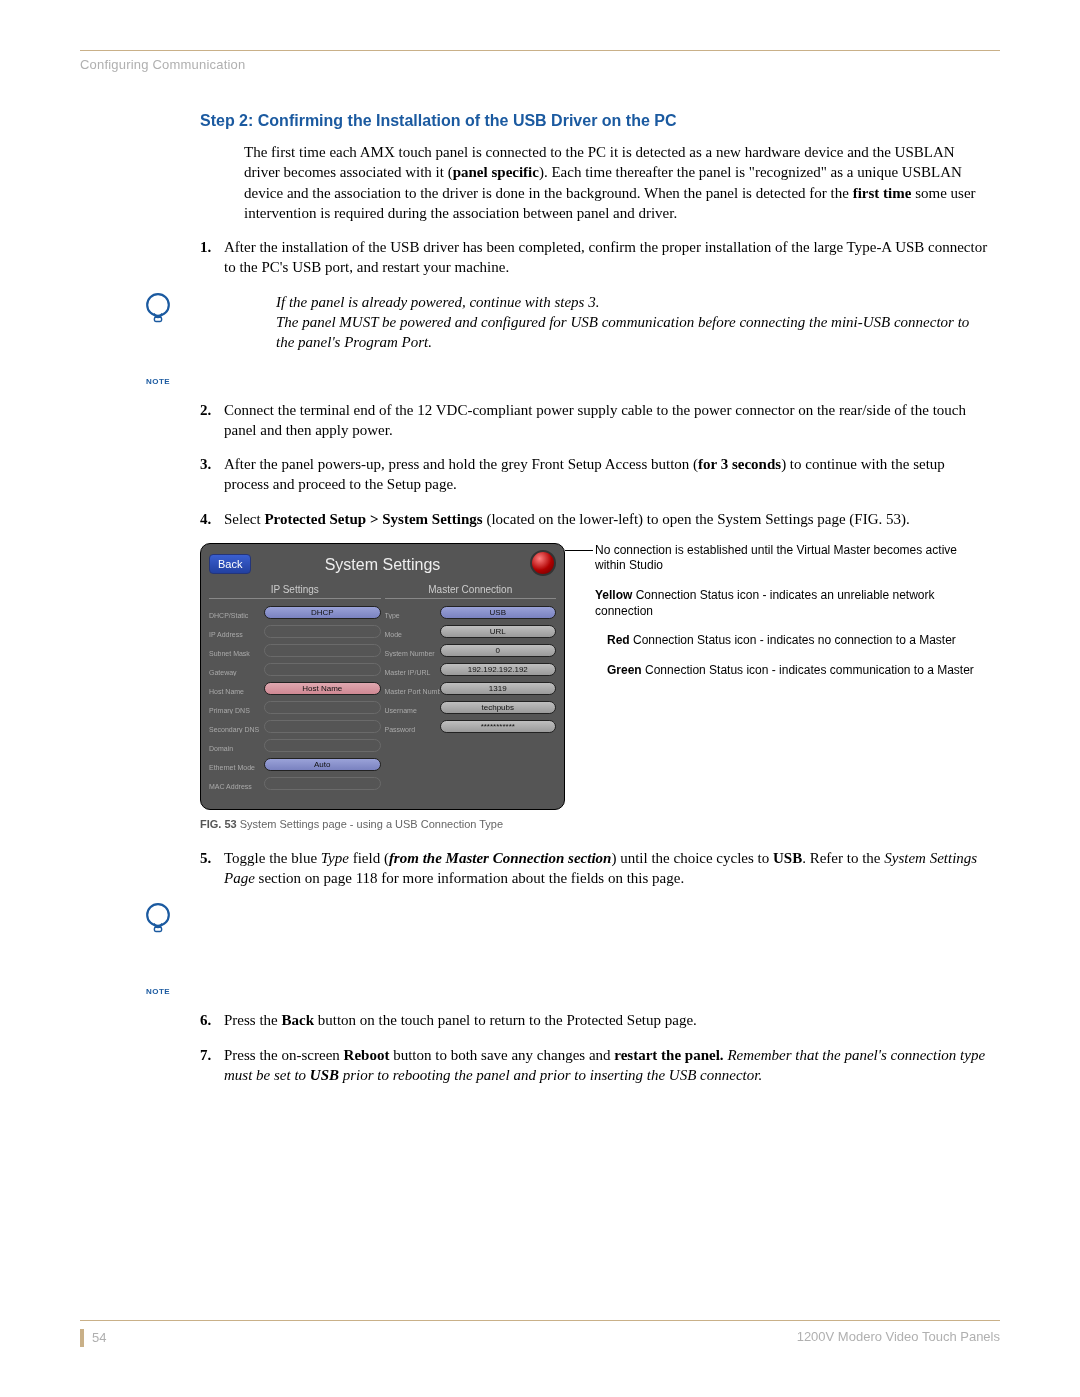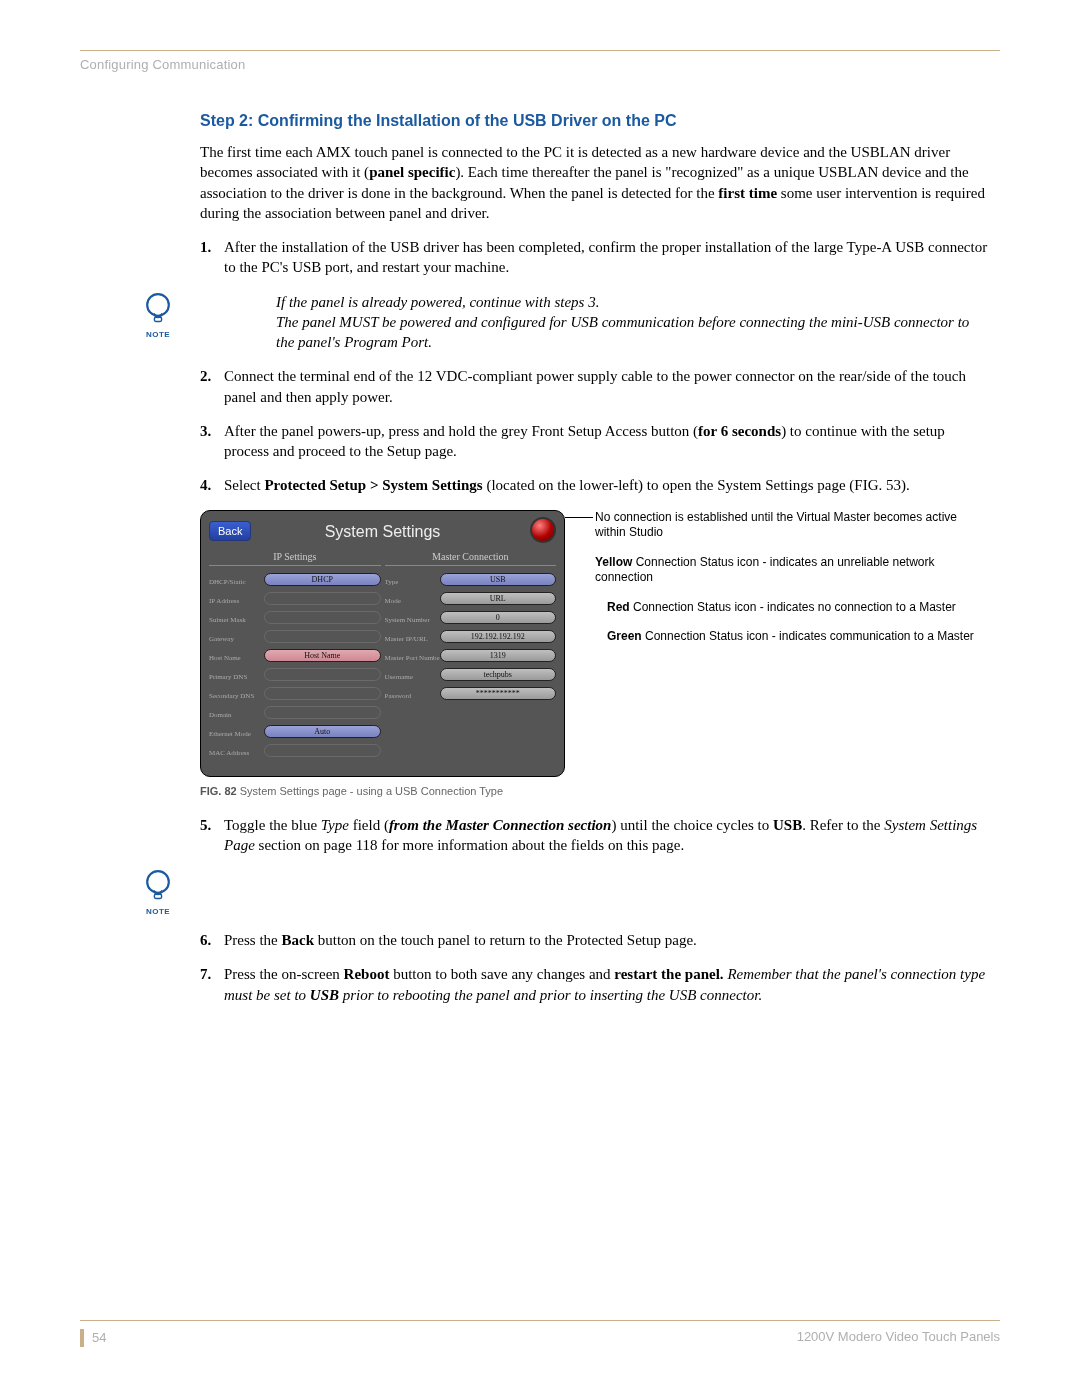--- a/index.html
+++ b/index.html
@@ -32,20 +32,21 @@
     font-family: "Helvetica Neue", Arial, sans-serif;
     font-weight: bold;
     font-size: 16px;
     color: #1b5aa0;
     margin-bottom: 12px;
   }
   .para {
     font-size: 15px;
     line-height: 1.35;
     margin-bottom: 14px;
+    margin-left: 44px;
   }
   .ol-block { margin-left: 0; }
   .ol-item {
     display: flex;
     margin-bottom: 14px;
     line-height: 1.35;
   }
   .ol-num {
     width: 24px;
     flex-shrink: 0;
@@ -59,20 +60,21 @@
     margin-left: -120px;
   }
   .note-icon {
     width: 60px;
     flex-shrink: 0;
     display: flex;
     flex-direction: column;
     align-items: center;
     margin-right: 12px;
     margin-left: 48px;
+    gap: 47px;
   }
   .note-icon-svg { width: 36px; height: 36px; }
   .note-label {
     font-family: Arial, sans-serif;
     font-size: 8px;
     font-weight: bold;
     color: #1b5aa0;
     margin-top: 2px;
     letter-spacing: 0.5px;
   }
@@ -133,21 +135,20 @@
     top: -2px;
     width: 26px;
     height: 26px;
     border-radius: 50%;
     background: radial-gradient(circle at 35% 30%, #ff8080, #b00000 55%, #600000);
     border: 2px solid #333;
   }
   .ss-cols {
     display: flex;
     gap: 4px;
-    font-family: Liberation Serif, serif;
   }
   .ss-col { flex: 1; }
   .ss-col-h {
     font-size: 10px;
     color: #ccc;
     text-align: center;
     border-bottom: 1px solid #888;
     padding-bottom: 3px;
     margin-bottom: 6px;
   }
@@ -263,21 +264,21 @@
   </div>
 
   <div class="ol-block">
     <div class="ol-item">
         <div class="ol-num">2.</div>
         <div class="ol-body">Connect the terminal end of the 12 VDC-compliant power supply cable to the power connector on the rear/side of the touch panel and then apply power.</div>
       </div>
     <div class="ol-item">
         <div class="ol-num">3.</div>
       <div class="ol-body">
-        <span>After the panel powers-up, press and hold the grey Front Setup Access button (</span><span class="b">for 6 seconds</span><span>) to continue with the setup process and proceed to the Setup page.</span>
+        <span>After the panel powers-up, press and hold the grey Front Setup Access button (</span><span class="b">for 3 seconds</span><span>) to continue with the setup process and proceed to the Setup page.</span>
       </div>
     </div>
     <div class="ol-item">
         <div class="ol-num">4.</div>
       <div class="ol-body">
         <span>Select </span><span class="b">Protected Setup &gt; System Settings</span><span> (located on the lower-left) to open the System Settings page (FIG. 53).</span>
       </div>
     </div>
   </div>
 
@@ -367,21 +368,21 @@
     </div>
     <div class="callouts">
       <div class="callout"><div class="callout-line"></div><span>No connection is established until the Virtual Master becomes active within Studio</span></div>
       <div class="callout"><span class="b">Yellow</span><span> Connection Status icon - indicates an unreliable network connection</span></div>
       <div class="callout sub"><span class="b">Red</span><span> Connection Status icon - indicates no connection to a Master</span></div>
       <div class="callout sub"><span class="b">Green</span><span> Connection Status icon - indicates communication to a Master</span></div>
     </div>
   </div>
 
   <div class="fig-caption">
-    <span class="fb">FIG. 82</span><span>  System Settings page - using a USB Connection Type</span>
+    <span class="fb">FIG. 53</span><span>  System Settings page - using a USB Connection Type</span>
   </div>
 
   <div class="ol-block">
     <div class="ol-item">
         <div class="ol-num">5.</div>
       <div class="ol-body">
         <span>Toggle the blue </span><span class="i">Type</span><span> field (</span><span class="bi">from the Master Connection section</span><span>) until the choice cycles to </span><span class="b">USB</span><span>. Refer to the </span><span class="i">System Settings Page</span><span> section on page 118 for more information about the fields on this page.</span>
       </div>
     </div>
   </div>

